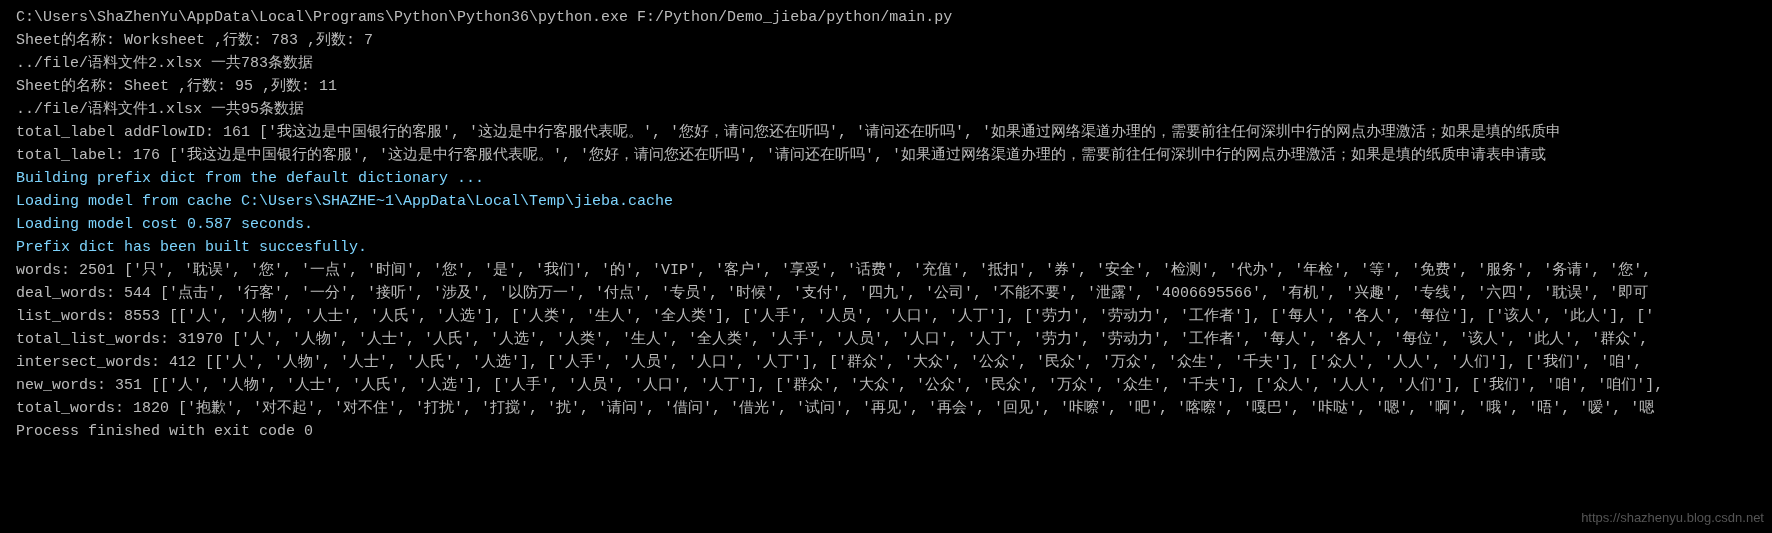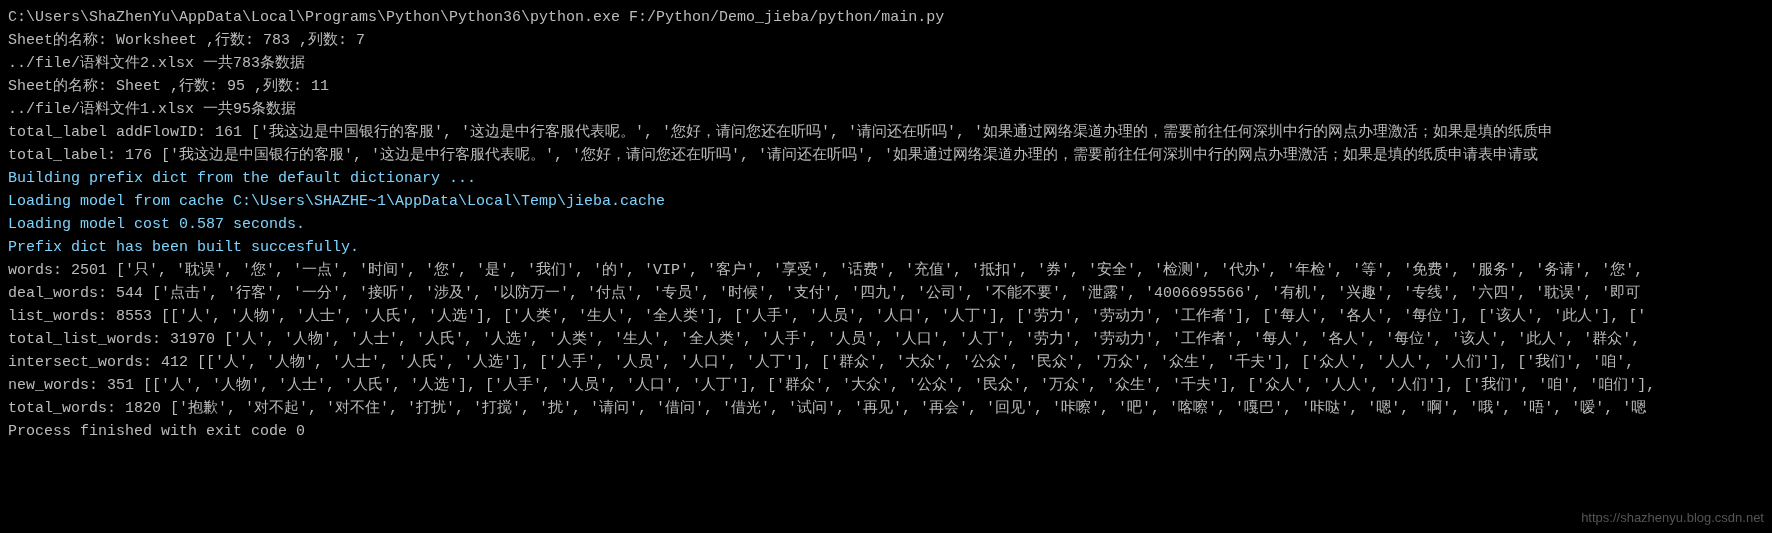--- a/index.html
+++ b/index.html
@@ -7,21 +7,21 @@
     padding: 0;
     width: 1772px;
     height: 533px;
     background: #000000;
     overflow: hidden;
     font-family: "Consolas", "Courier New", monospace;
     font-size: 15px;
     line-height: 23px;
   }
   .console {
-    padding: 6px 8px 0 8px;
+    padding: 6px 8px 0 16px;
     white-space: pre;
     color: #bbbbbb;
   }
   .line { white-space: pre; }
   .pink { color: #7dd3fc; }
   .watermark {
     position: absolute;
     right: 8px;
     bottom: 4px;
     color: #555555;

